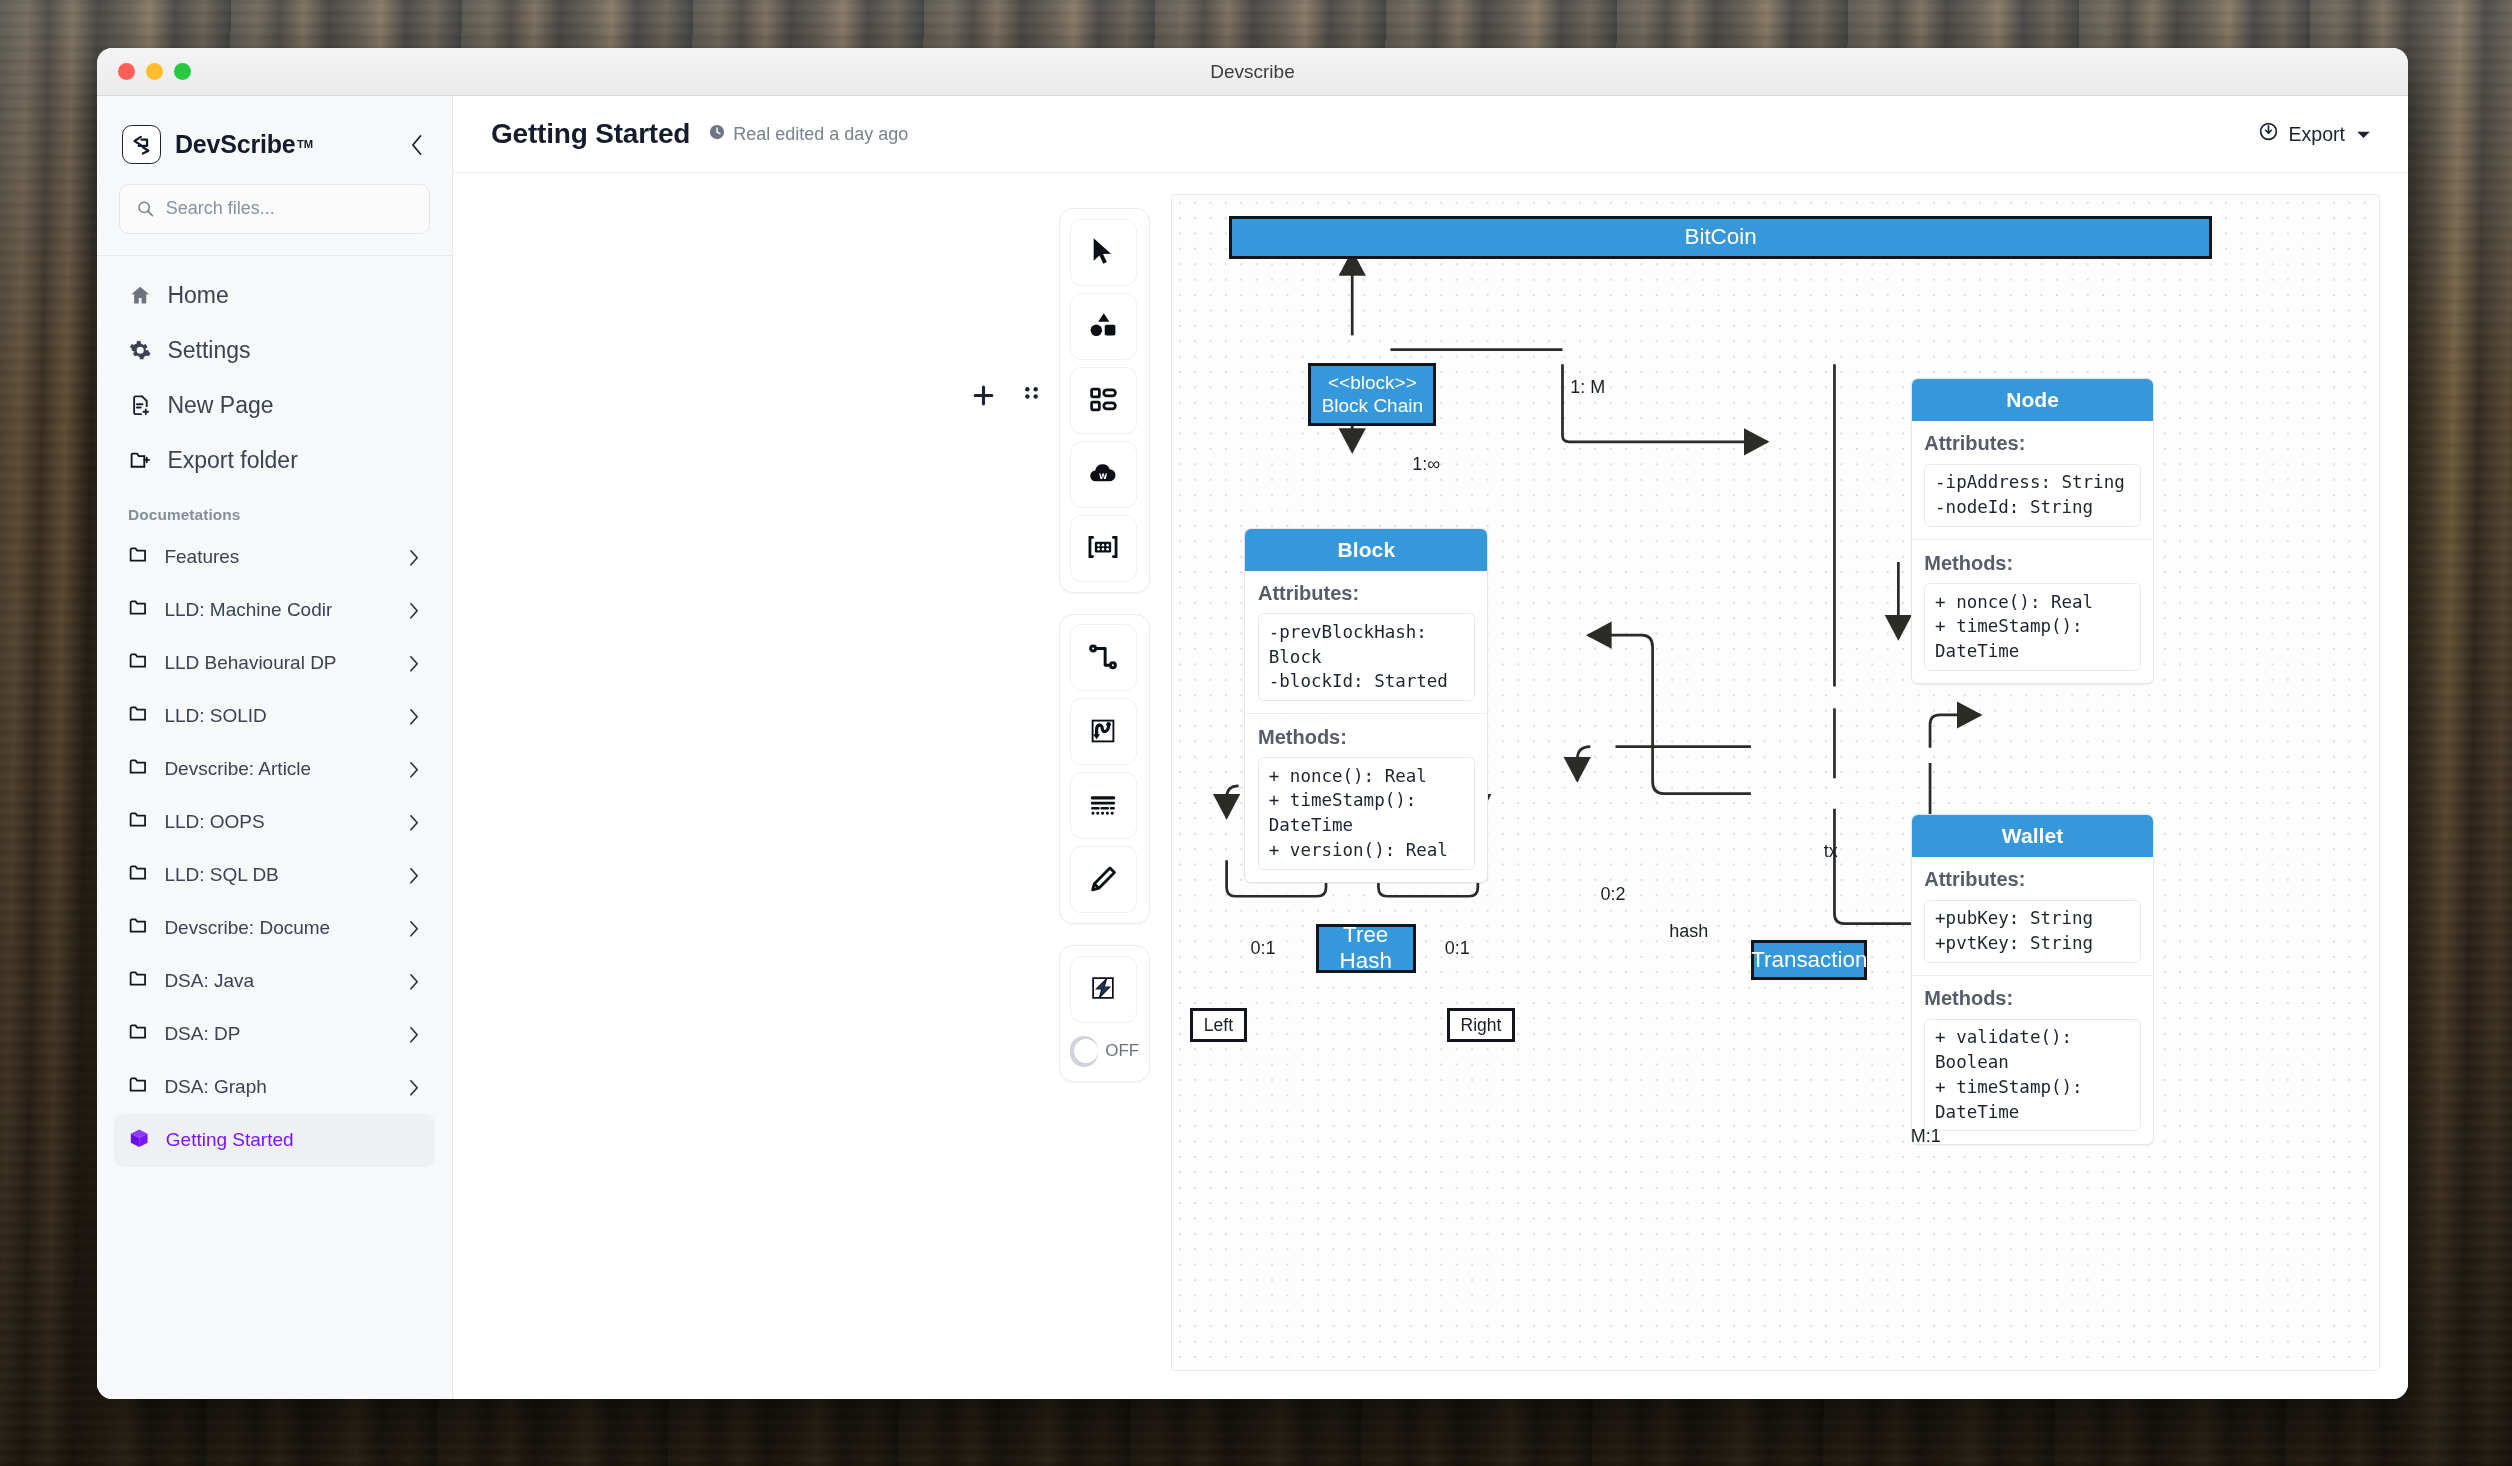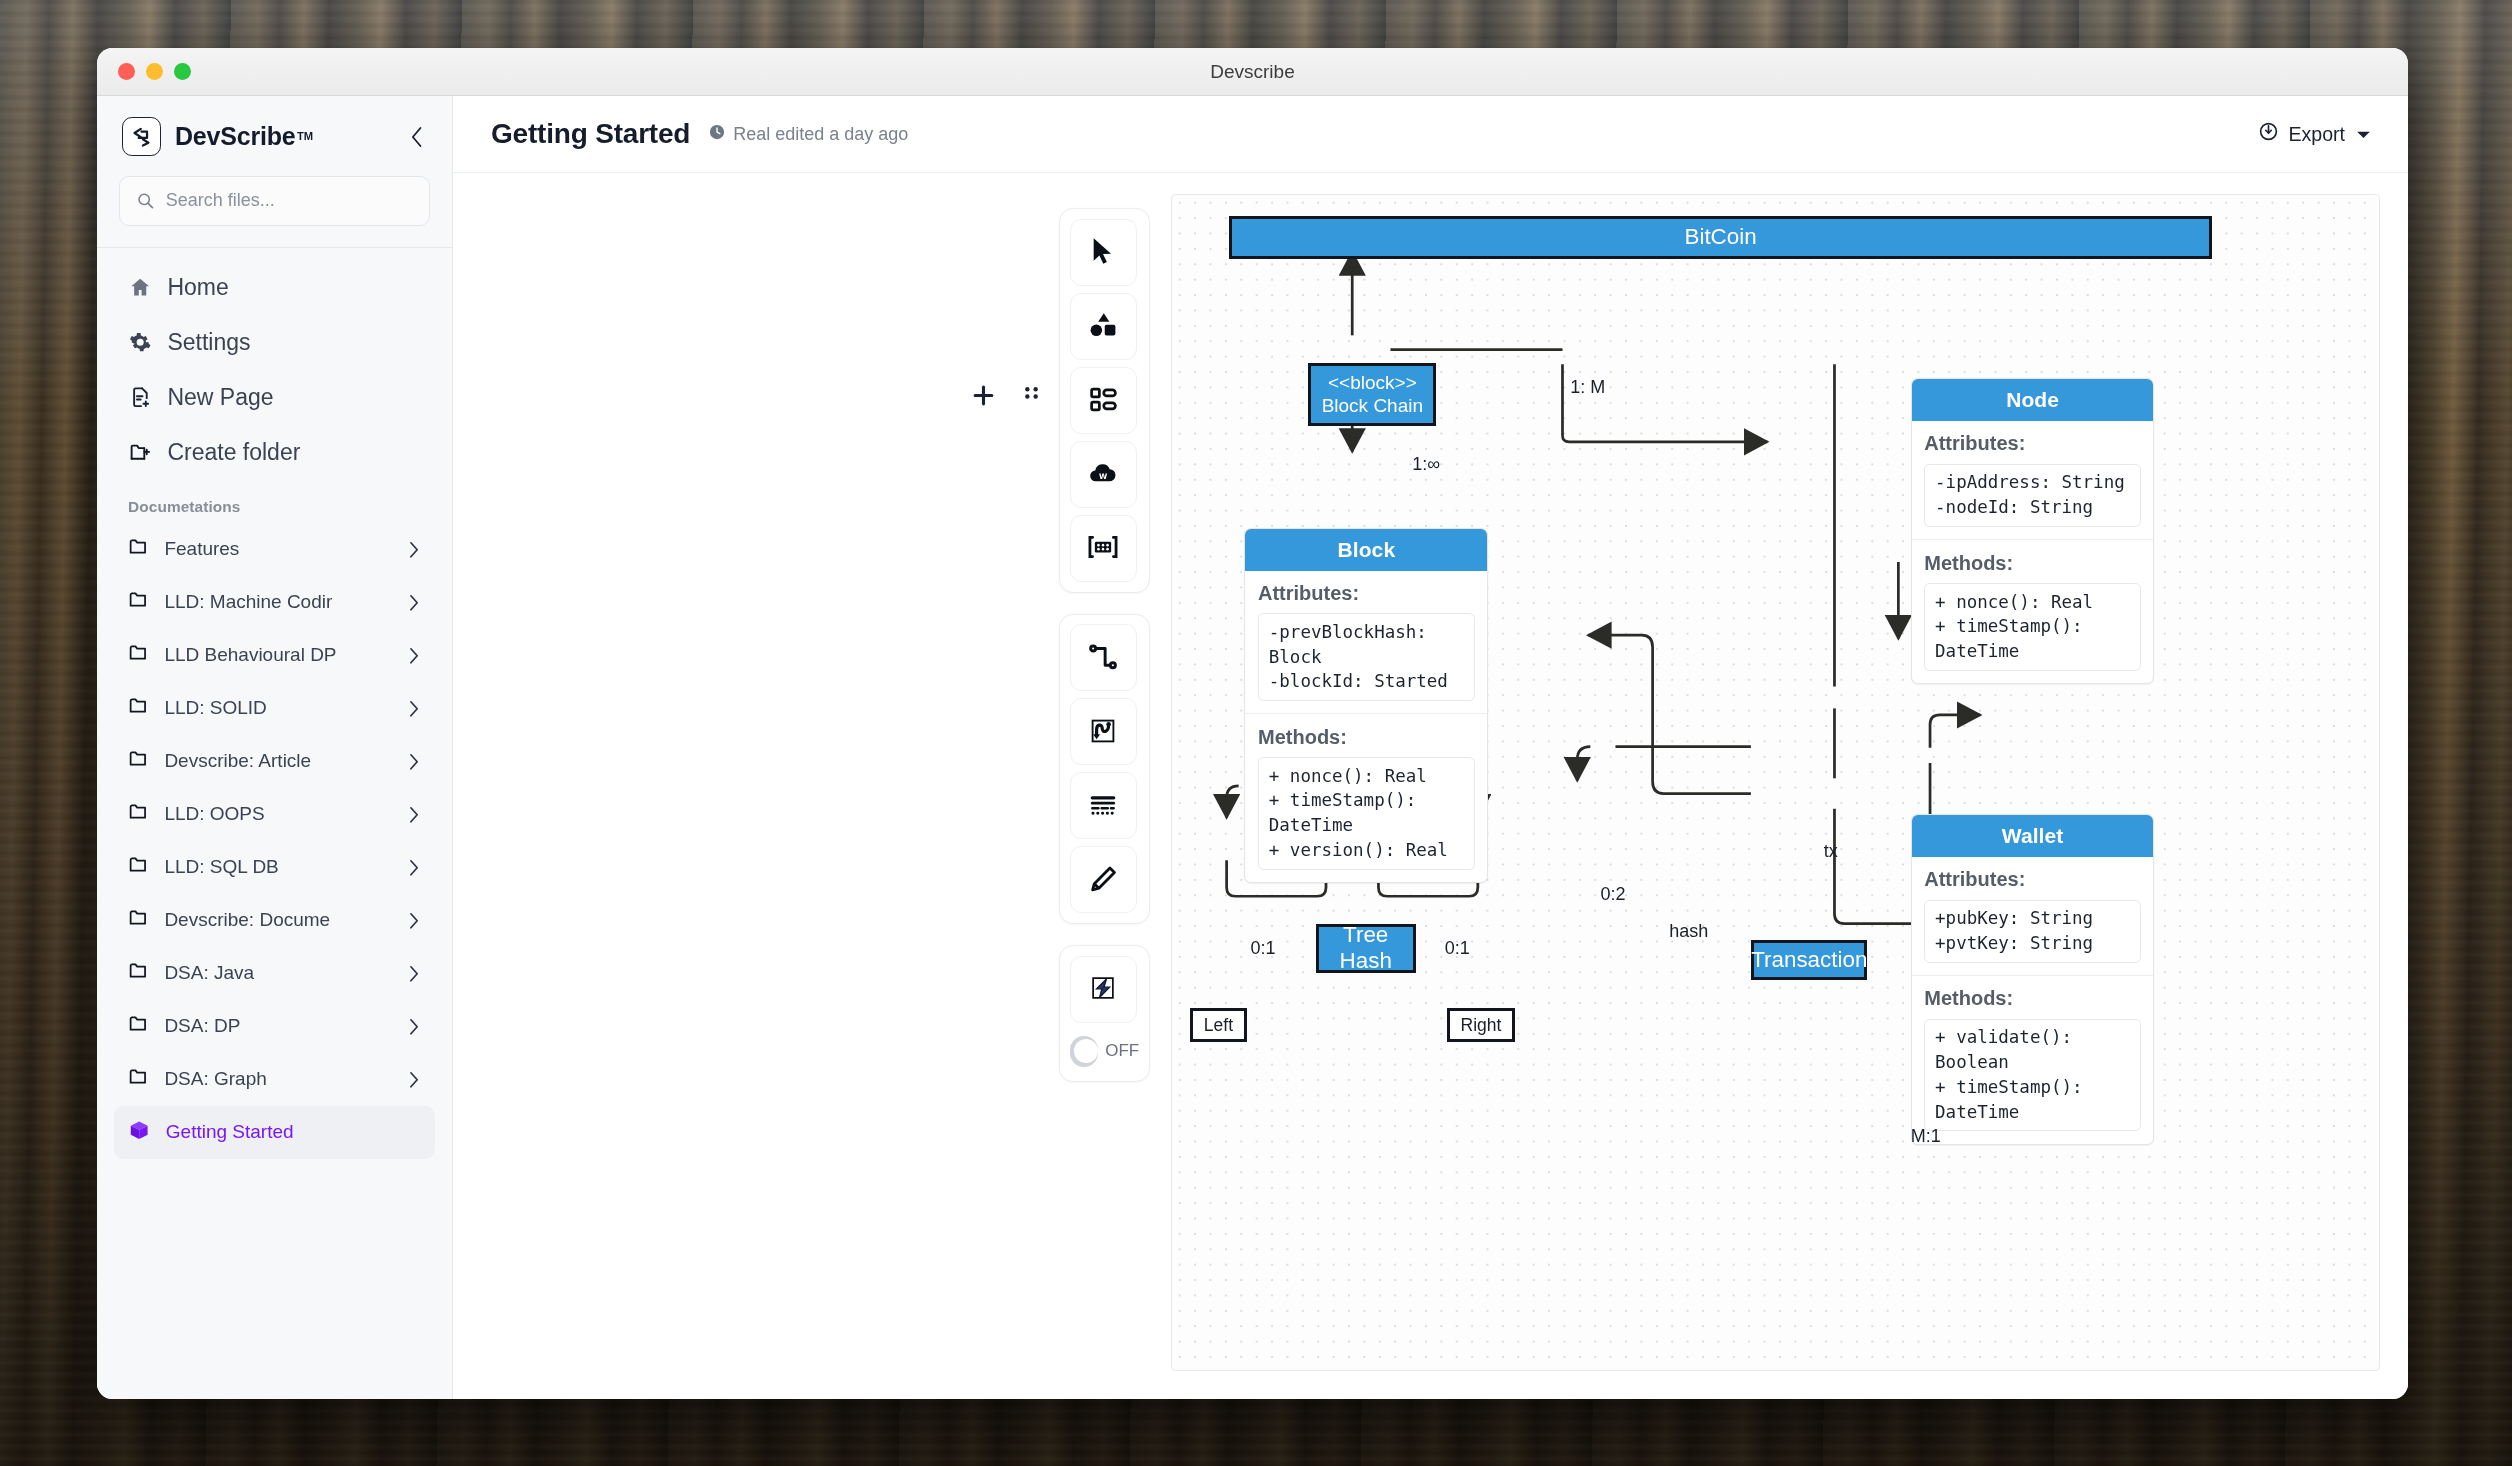--- a/index.html
+++ b/index.html
@@ -61,20 +61,21 @@
   
   #sidebar {
     width: 356px; min-width: 356px;
     background: #f7f8fa;
     border-right: 0.7px solid #e6e8ec;
     display: flex; flex-direction: column;
   }
   #brand-row {
     display: flex; align-items: center; gap: 14px;
     padding: 21px 21px 0 25px;
+    margin-top: 8px;
   }
   #logo-box {
     width: 39px; height: 39px; border-radius: 9.8px;
     border: 1.4px solid #1c2233; background: #fff;
     display:flex; align-items:center; justify-content:center;
     flex: 0 0 auto;
   }
   #brand-name {
     font-size: 25px; font-weight: 700; color: #141b2d; letter-spacing: -0.2px;
   }
@@ -285,21 +286,21 @@
 
         <div class="nav-item">
           <span class="ic">
             <svg width="22.4" height="22.4" viewBox="0 0 24 24" fill="none" stroke="#11161f" stroke-width="2" stroke-linecap="round" stroke-linejoin="round">
               <path d="M2.8 19V6.2a1.2 1.2 0 011.2-1.2h4.6l2 2.6h5.6"></path>
               <path d="M2.8 19h13.6"></path>
               <path d="M16.4 7.6V19"></path>
               <path d="M19 9.2v5M16.5 11.7h5"></path>
             </svg>
           </span>
-          <span class="lbl">Create folder</span>
+          <span class="lbl">Export folder</span>
         </div>
 
         <div class="section-label">Documetations</div>
 
         <div class="folder-item">
           <span class="ic">
             <svg width="21" height="21" viewBox="0 0 24 24" fill="none" stroke="#11161f" stroke-width="2" stroke-linejoin="round">
                 <path d="M3 19V6.5A1.5 1.5 0 014.5 5h4l2 2.6h9V19z"></path>
               </svg>
           </span>

